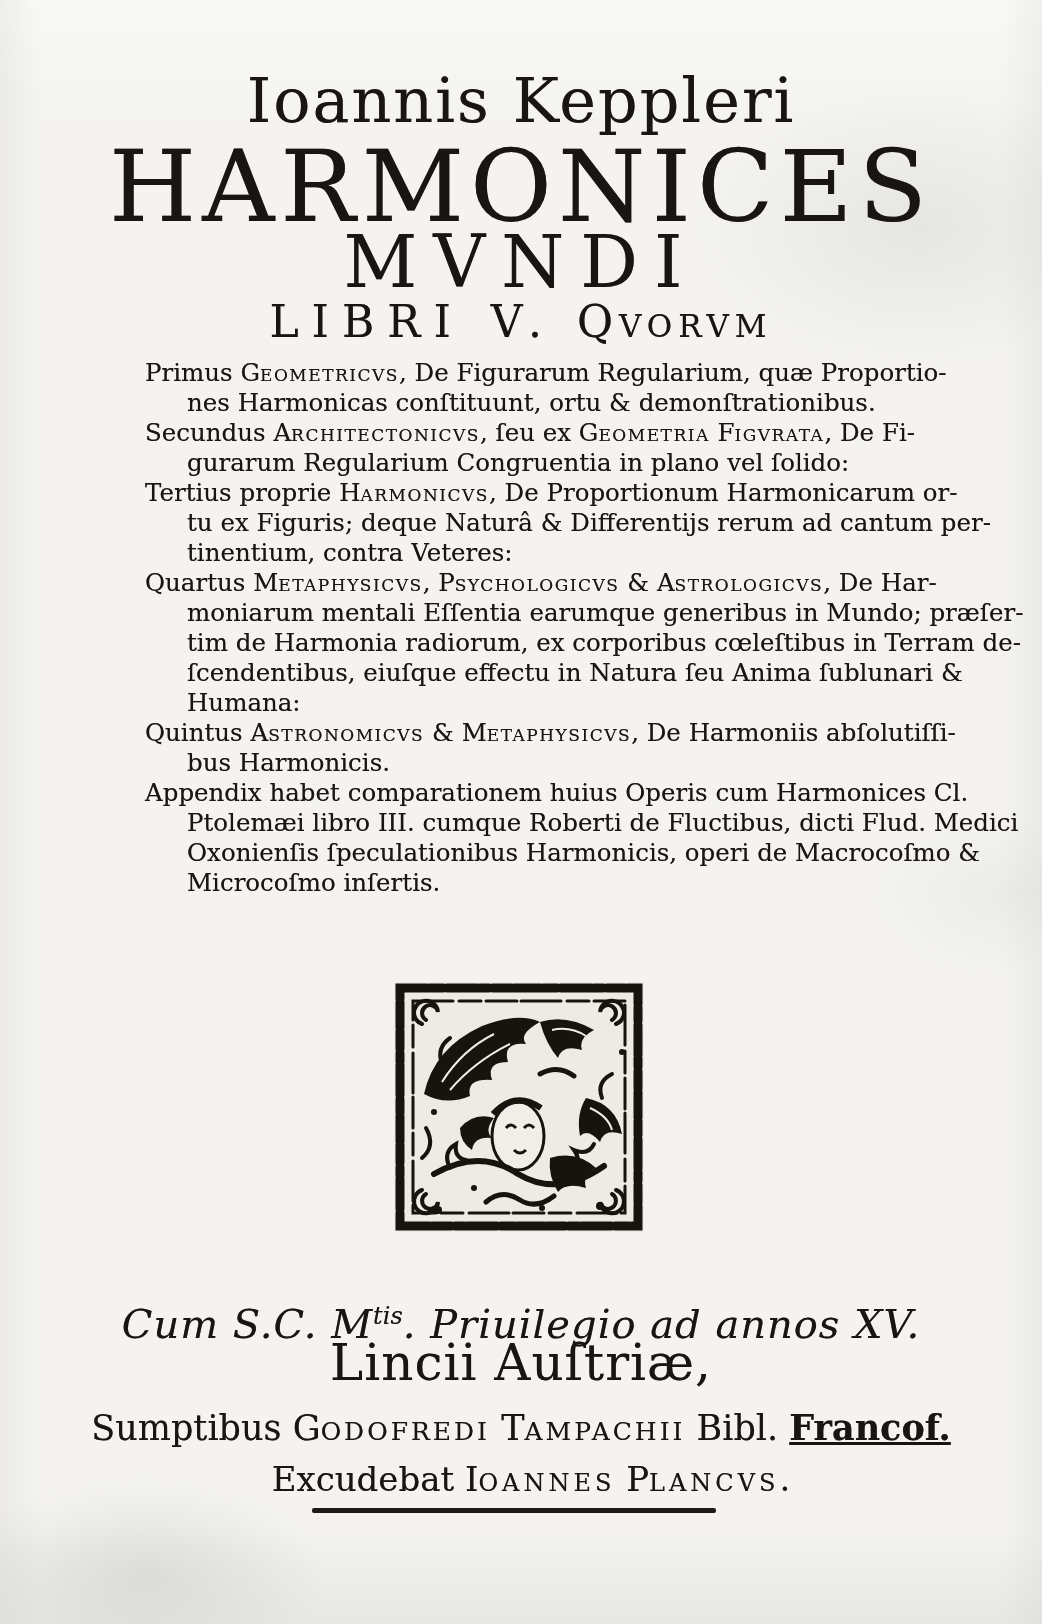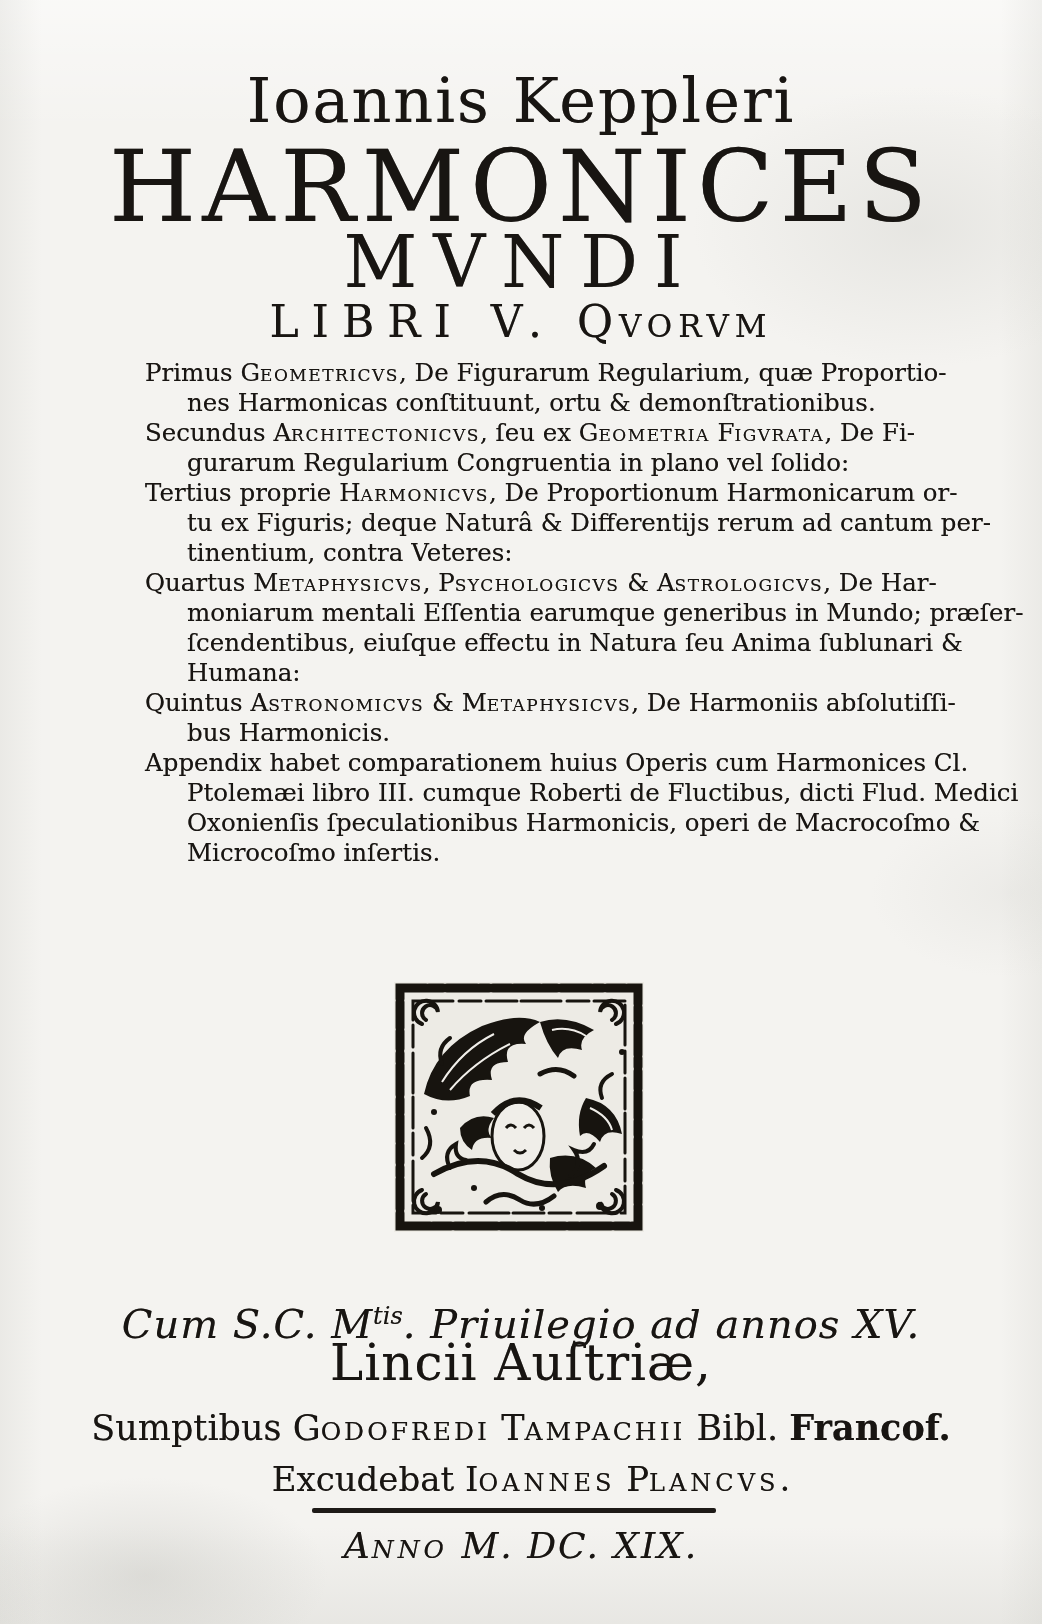--- a/index.html
+++ b/index.html
@@ -20,21 +20,21 @@
   .main-title{top:128px;font-size:100px;letter-spacing:6px;}
   .sub-title{top:220px;font-size:72px;letter-spacing:16px;}
   .libri{top:296px;font-size:44px;text-align:center;}
   .libri .part1{letter-spacing:13px;}
   .libri .part2{font-variant:small-caps;letter-spacing:6px;margin-left:22px;}
   .contents{position:absolute;left:112px;top:358px;width:806px;font-size:24.5px;line-height:30px;margin-left:33px;}
   .pline{white-space:nowrap;}
   .pline.ind{padding-left:42px;}
   .sc{font-variant:small-caps;letter-spacing:1.5px;}
   .sup{vertical-align:super;font-size:.6em;letter-spacing:0;}
-  .b{font-weight:bold;}
+  .b{font-weight:bold;text-decoration:underline;}
   .ornament{position:absolute;left:390px;top:978px;width:258px;height:258px;}
   .privilege{top:1301px;font-size:40px;font-style:italic;font-weight:400;letter-spacing:1px;}
   .place{top:1334px;font-size:50px;letter-spacing:1px;}
   .publisher{top:1407px;font-size:35px;}
   .publisher .sc{letter-spacing:3px;}
   .printer{top:1459px;font-size:34px;margin-left:20px;}
   .printer .sc{letter-spacing:4px;}
   .rule{position:absolute;left:312px;top:1508px;width:404px;height:5px;background:#1d1a17;border-radius:2px;}
   .anno{top:1525px;font-size:36px;font-style:italic;letter-spacing:2px;}
   .anno .sc{letter-spacing:4px;}
@@ -62,20 +62,21 @@
         <div class="pline ind"><span>gurarum Regularium Congruentia in plano vel ſolido:</span></div>
       </div>
       <div class="entry">
         <div class="pline"><span>Tertius proprie H</span><span class="sc">armonicvs</span><span>, De Proportionum Harmonicarum or-</span></div>
         <div class="pline ind"><span>tu ex Figuris; deque Naturâ &amp; Differentijs rerum ad cantum per-</span></div>
         <div class="pline ind"><span>tinentium, contra Veteres:</span></div>
       </div>
       <div class="entry">
         <div class="pline"><span>Quartus M</span><span class="sc">etaphysicvs</span><span>, P</span><span class="sc">sychologicvs</span><span> &amp; A</span><span class="sc">strologicvs</span><span>, De Har-</span></div>
         <div class="pline ind"><span>moniarum mentali Eſſentia earumque generibus in Mundo; præſer-</span></div>
+        <div class="pline ind"><span>tim de Harmonia radiorum, ex corporibus cœleſtibus in Terram de-</span></div>
         <div class="pline ind"><span>ſcendentibus, eiuſque effectu in Natura ſeu Anima ſublunari &amp;</span></div>
         <div class="pline ind"><span>Humana:</span></div>
       </div>
       <div class="entry">
         <div class="pline"><span>Quintus A</span><span class="sc">stronomicvs</span><span> &amp; M</span><span class="sc">etaphysicvs</span><span>, De Harmoniis abſolutiſſi-</span></div>
         <div class="pline ind"><span>bus Harmonicis.</span></div>
       </div>
       <div class="entry">
         <div class="pline"><span>Appendix habet comparationem huius Operis cum Harmonices Cl.</span></div>
         <div class="pline ind"><span>Ptolemæi libro III. cumque Roberti de Fluctibus, dicti Flud. Medici</span></div>
@@ -135,15 +136,14 @@
   </svg>
 
   <div class="center privilege"><span>Cum S.C. M</span><span class="sup">tis</span><span>. Priuilegio ad annos XV.</span></div>
 
   <div class="center place">Lincii Auſtriæ,</div>
   <div class="center publisher"><span>Sumptibus G</span><span class="sc">odofredi</span><span> T</span><span class="sc">ampachii</span><span> Bibl. </span><span class="b">Francof.</span></div>
   <div class="center printer"><span>Excudebat I</span><span class="sc">oannes</span><span> P</span><span class="sc">lancvs</span><span>.</span></div>
 
   <div class="rule"></div>
 
-  <div class="center anno"><span>A</span><span class="sc">nno</span><span> M. DC. XIX.</span></div>
 
 </div>
 
 </body></html>

